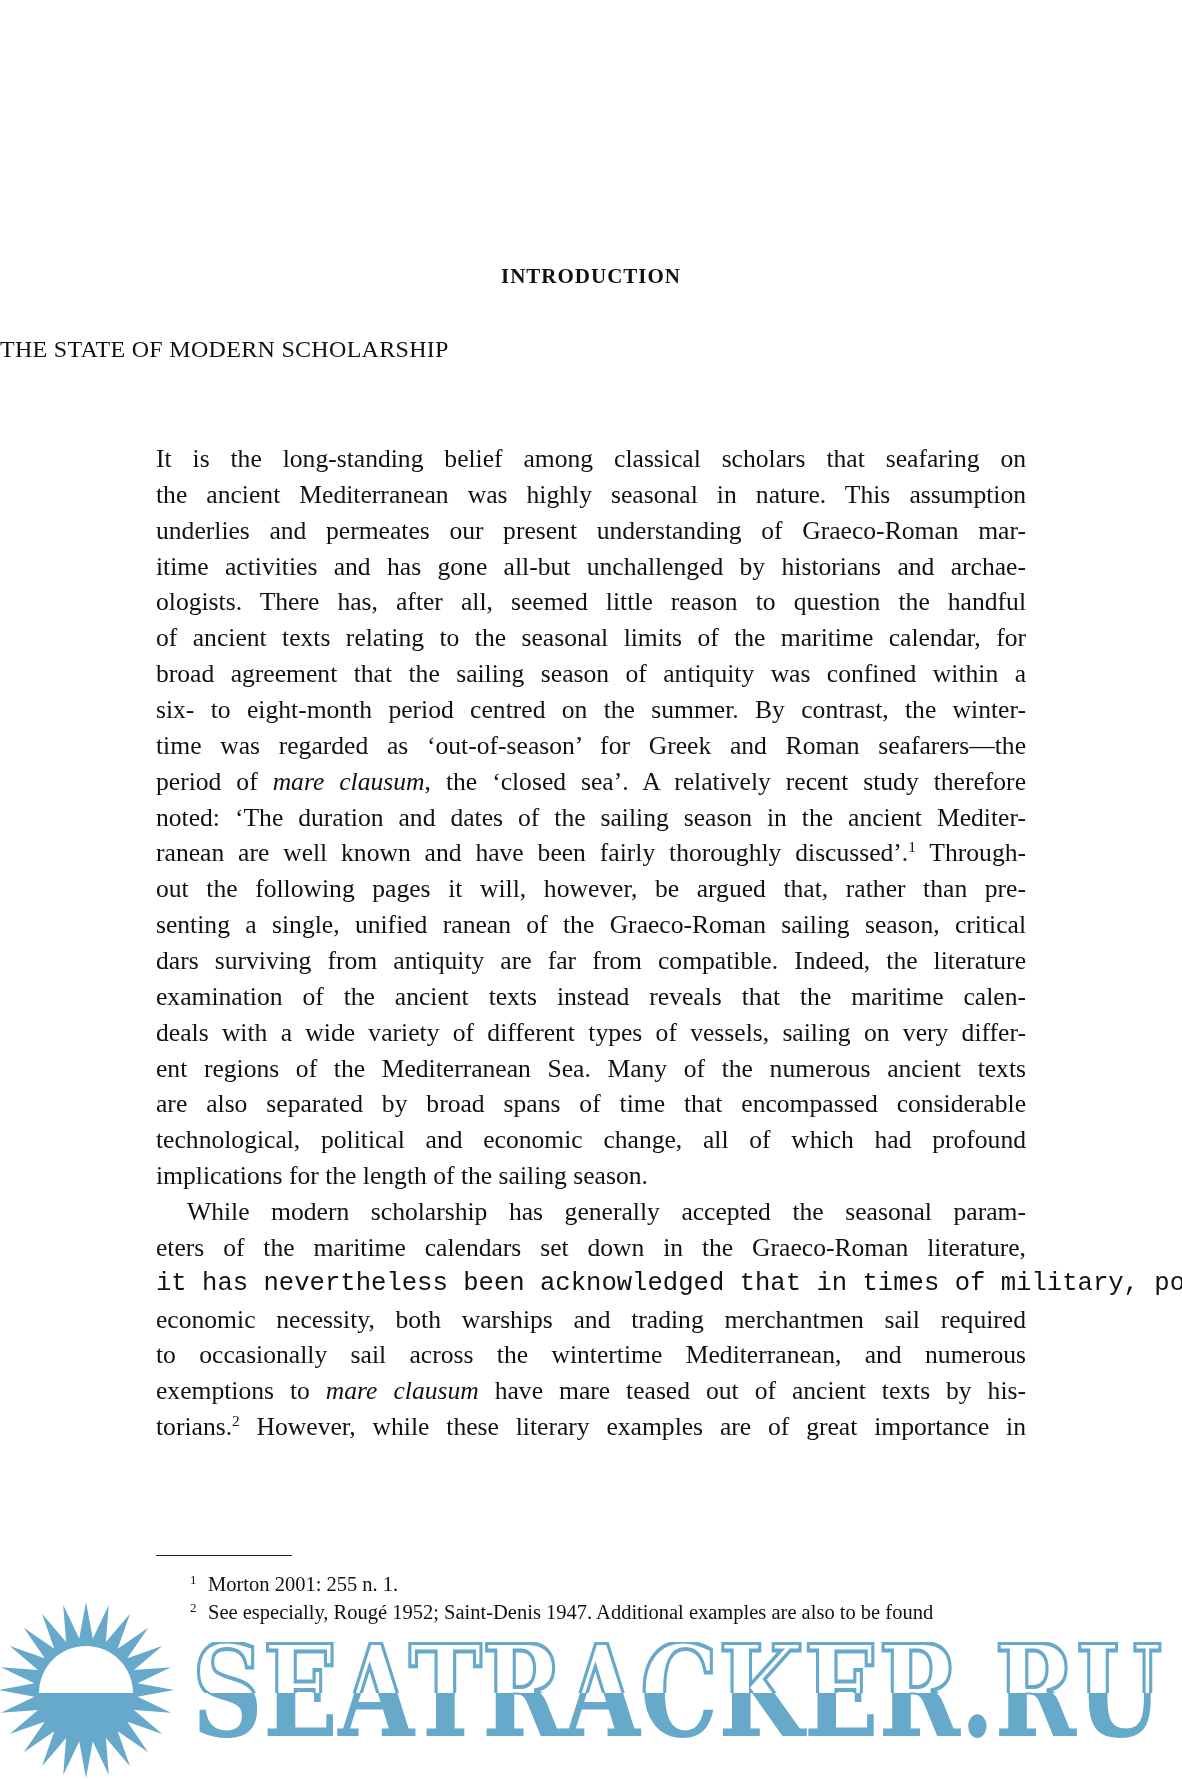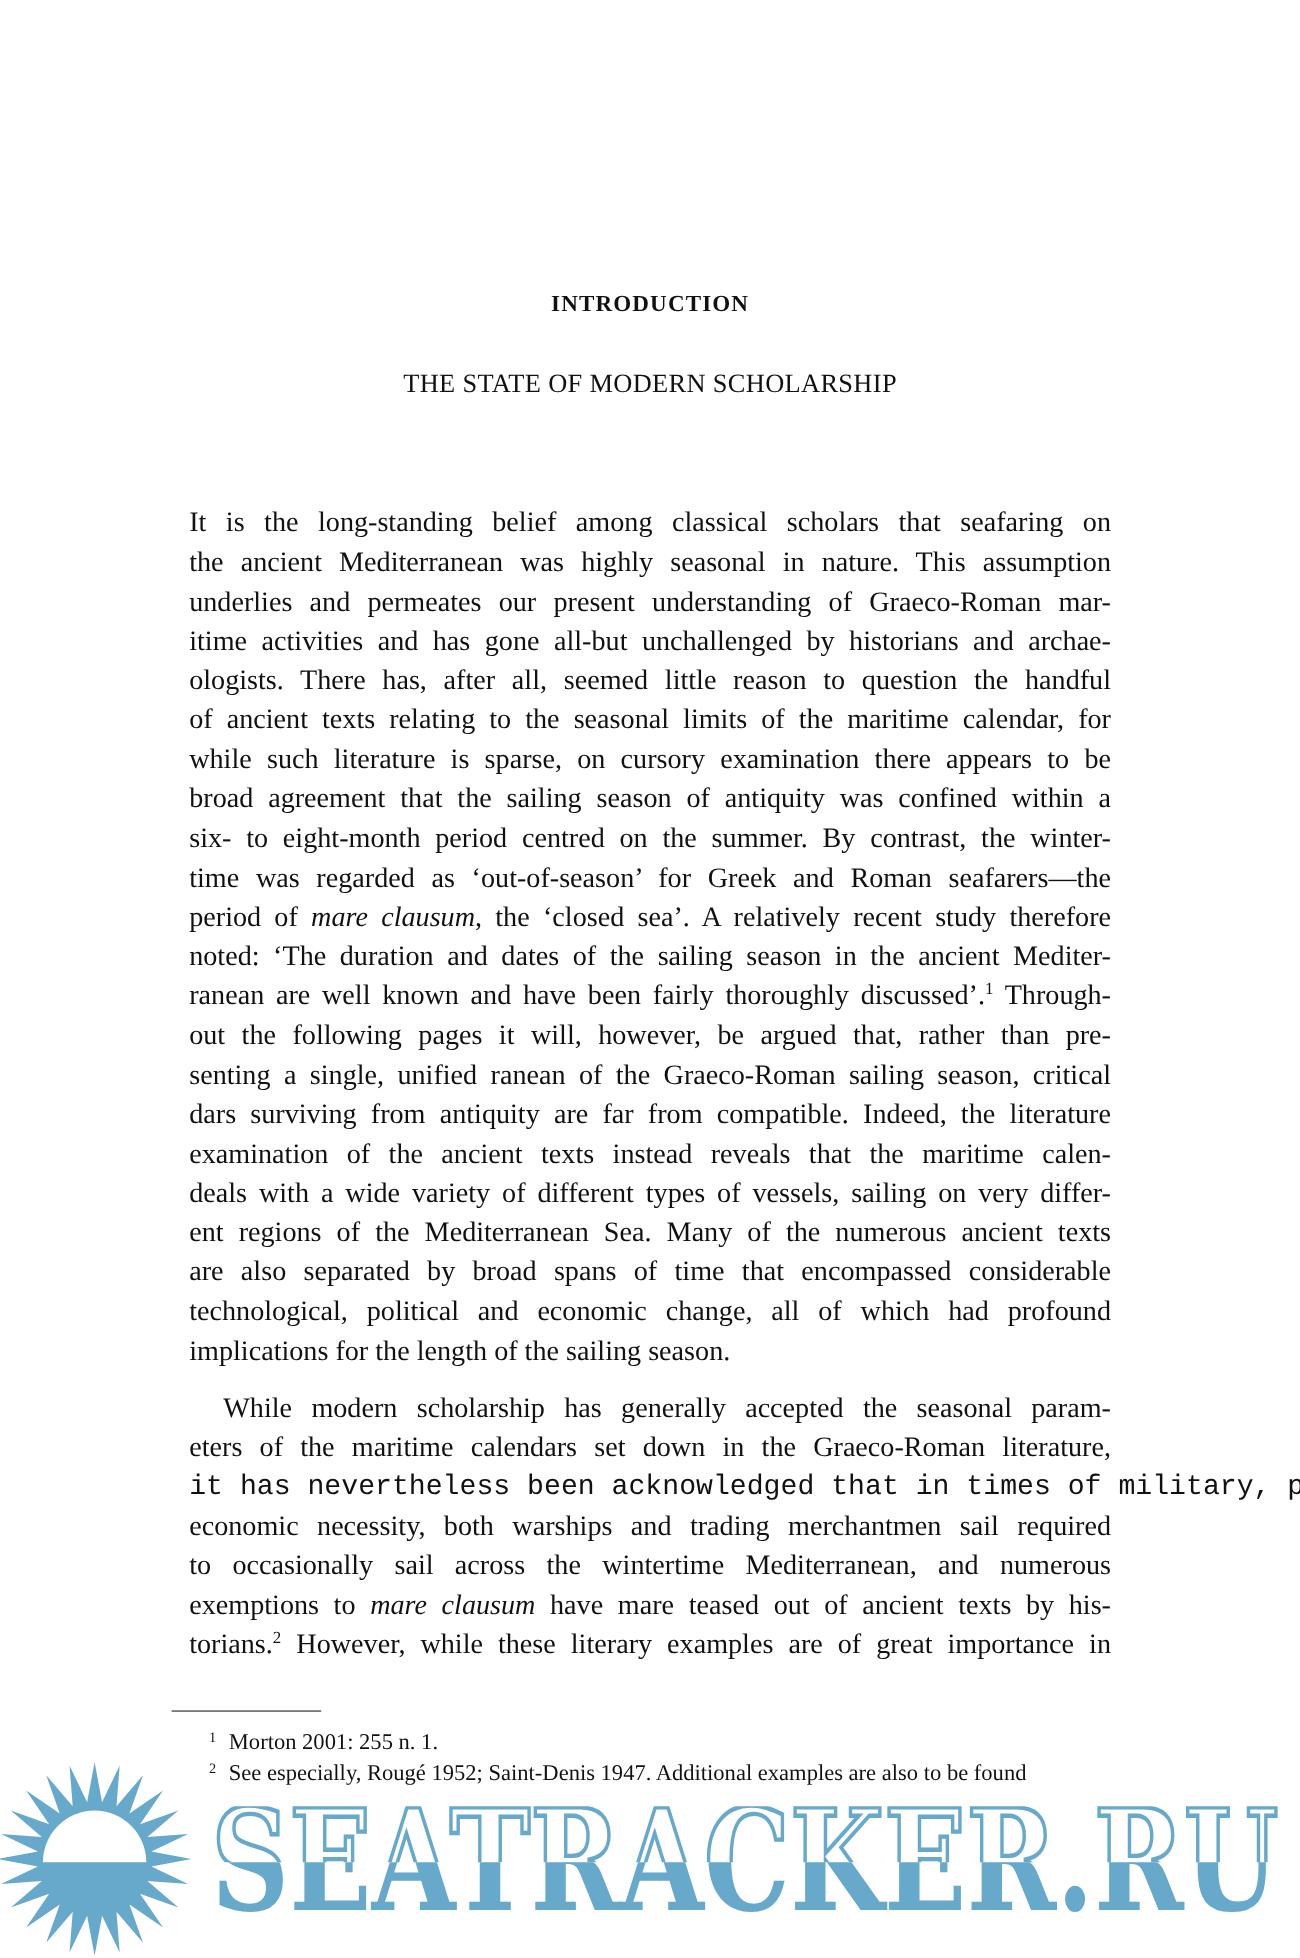--- a/index.html
+++ b/index.html
@@ -2,26 +2,26 @@
 <html><head>
 <meta charset="utf-8">
 <style>
   html, body { margin: 0; padding: 0; background: #ffffff; }
   body { width: 1182px; height: 1780px; position: relative; overflow: hidden;
          font-family: "Liberation Serif", "DejaVu Serif", serif; color: #111; }
   .page { position: absolute; left: 0; top: 0; width: 1016px; height: 1780px; }
 
   .chapter-label { position: absolute; left: 0; width: 1182px; top: 262px; text-align: center;
                    font-size: 21px; font-weight: bold; letter-spacing: 1px; line-height: 28px; }
-  .chapter-title { position: absolute; left: 0; width: 1182px; top: 333px; text-align: center;
+  .chapter-title { position: absolute; left: 0; width: 1182px; top: 333px; text-align: left;
                    font-size: 24px; letter-spacing: 0.3px; line-height: 32px; }
 
   .body-text { position: absolute; left: 156px; width: 870px; top: 441px;
                font-size: 25.6px; line-height: 35.86px; text-align: justify; hyphens: manual; }
-  .body-text p { margin: 16px; }
+  .body-text p { margin: 0; }
   .body-text p.indent { text-indent: 31px; }
   .line { display: block; text-align: justify; text-align-last: justify; white-space: nowrap; overflow: visible; }
   .line.last { text-align-last: left; }
   sup { font-size: 60%; line-height: 0; vertical-align: 0.6em; }
 
   .fn-rule { position: absolute; left: 156px; top: 1555px; width: 136px; height: 0; border-top: 1.5px solid #222; }
   .footnotes { position: absolute; left: 156px; width: 870px; top: 1570px; font-size: 20.5px; line-height: 28px; }
   .fn { display: block; padding-left: 52px; position: relative; white-space: nowrap; }
   .fn .num { position: absolute; left: 34px; top: -4px; font-size: 13px; }
 
@@ -37,21 +37,20 @@
   <div class="chapter-title">THE STATE OF MODERN SCHOLARSHIP</div>
 
   <div class="body-text">
     <p>
       <span class="line">It is the long-standing belief among classical scholars that seafaring on</span>
       <span class="line">the ancient Mediterranean was highly seasonal in nature. This assumption</span>
       <span class="line">underlies and permeates our present understanding of Graeco-Roman mar-</span>
       <span class="line">itime activities and has gone all-but unchallenged by historians and archae-</span>
       <span class="line">ologists. There has, after all, seemed little reason to question the handful</span>
       <span class="line">of ancient texts relating to the seasonal limits of the maritime calendar, for</span>
-      <span class="line">while such literature is sparse, on cursory examination there appears to be</span>
       <span class="line">broad agreement that the sailing season of antiquity was confined within a</span>
       <span class="line">six- to eight-month period centred on the summer. By contrast, the winter-</span>
       <span class="line">time was regarded as ‘out-of-season’ for Greek and Roman seafarers—the</span>
       <span class="line"><span>period of </span><em>mare clausum</em><span>, the ‘closed sea’. A relatively recent study therefore</span></span>
       <span class="line">noted: ‘The duration and dates of the sailing season in the ancient Mediter-</span>
       <span class="line"><span>ranean are well known and have been fairly thoroughly discussed’.</span><sup>1</sup><span> Through-</span></span>
       <span class="line">out the following pages it will, however, be argued that, rather than pre-</span>
       <span class="line">senting a single, unified ranean of the Graeco-Roman sailing season, critical</span>
       <span class="line">dars surviving from antiquity are far from compatible. Indeed, the literature</span>
       <span class="line">examination of the ancient texts instead reveals that the maritime calen-</span>

